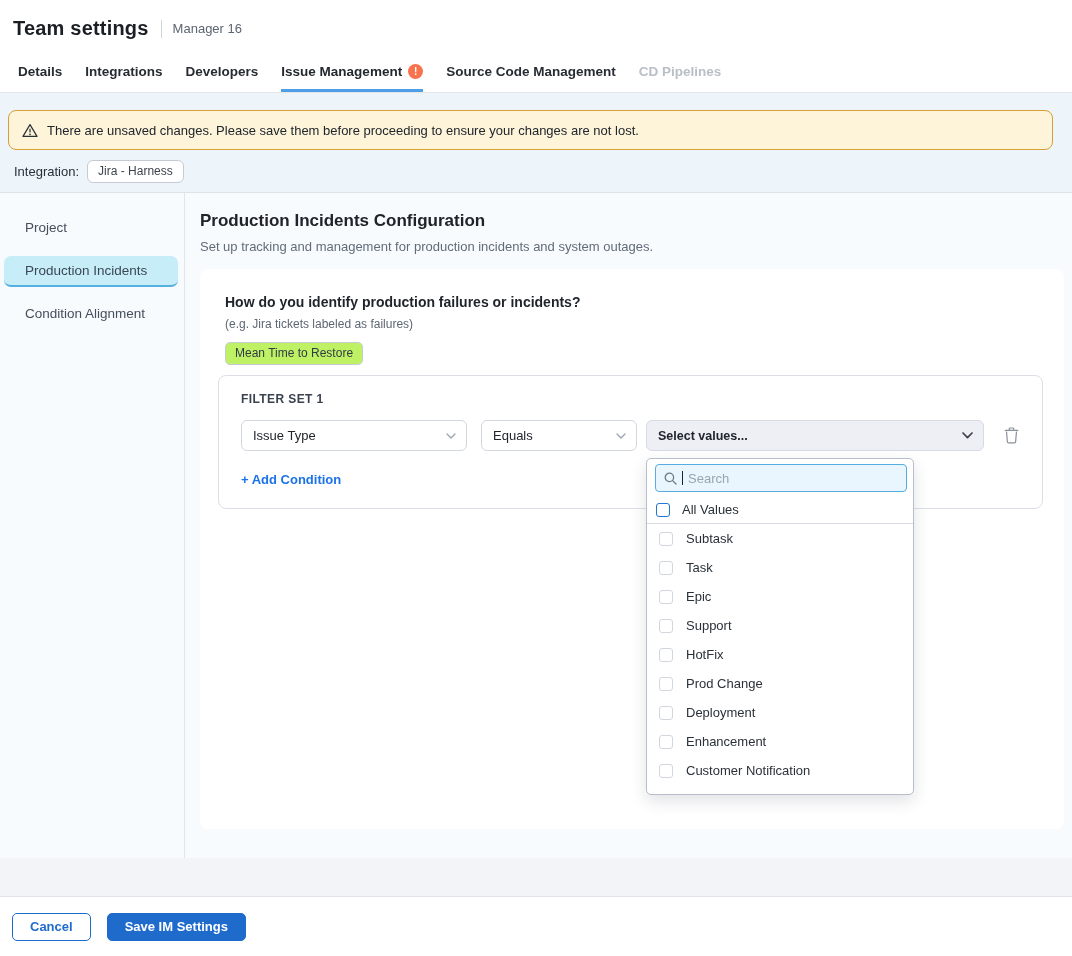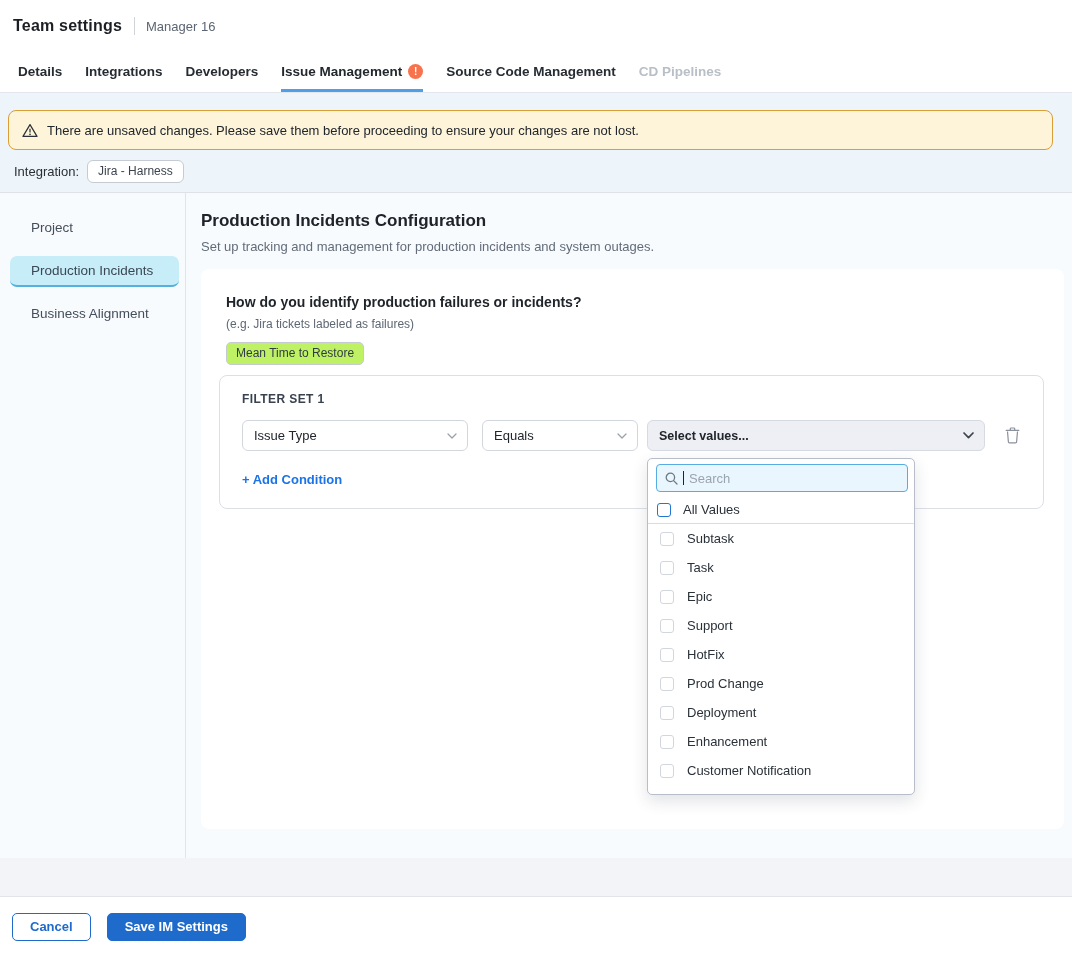--- a/index.html
+++ b/index.html
@@ -8,42 +8,42 @@
     font-family: "Liberation Sans", sans-serif;
     background: #ffffff;
     color: #21262c;
     overflow: hidden;
   }
   .page { width:1072px; height:956px; display:flex; flex-direction:column; background:#fff; }
 
   
   .header { height:55px; padding:17px 0 0 13px; background:#fff; }
   .header-row { display:flex; align-items:center; }
-  .page-title { font-size:16px; font-weight:bold; color:#1b1f24; letter-spacing:.2px; }
+  .page-title { font-size:20px; font-weight:bold; color:#1b1f24; letter-spacing:.2px; }
   .title-sep { width:1px; height:18px; background:#cfd4da; margin:0 11px 0 12px; }
   .title-sub { font-size:13px; color:#5c6572; }
 
   
   .tabbar { height:38px; display:flex; align-items:stretch; gap:23px; padding:0 0 0 18px; border-bottom:1px solid #e3e6ea; background:#fff; }
   .tab { display:flex; align-items:center; gap:6px; font-size:13.5px; font-weight:600; color:#272c33; cursor:pointer; padding-bottom:2px; border-bottom:3px solid transparent; }
   .tab.active { color:#23282e; border-bottom-color:#4f9fe8; }
   .tab.disabled { color:#b9bfc7; }
   .badge { width:15px; height:15px; border-radius:50%; background:#f8734d; color:#fff; font-size:10px; font-weight:bold; display:inline-flex; align-items:center; justify-content:center; }
 
   
   .notice-section { height:100px; background:#edf4fa; border-bottom:1px solid #dfe3e8; padding:17px 19px 0 8px; }
   .warning-banner { height:40px; background:#fdf4da; border:1px solid #d99e35; border-radius:8px; display:flex; align-items:center; gap:9px; padding:0 13px; }
   .warning-banner .txt { font-size:13px; color:#21262c; }
   .integration-row { display:flex; align-items:center; margin:10px 0 0 6px; }
   .integration-label { font-size:13px; color:#2a2f36; }
   .integration-chip { margin-left:8px; padding:3px 10px 4px; border:1px solid #c6cbd3; border-radius:6px; background:#fff; font-size:12px; color:#3c434d; }
 
   
   .content { flex:0 0 665px; display:flex; background:#f8fbfe; }
-  .sidebar { width:185px; border-right:1px solid #e1e5ea; padding-top:12px;margin-left:6px; }
+  .sidebar { width:185px; border-right:1px solid #e1e5ea; padding-top:12px; }
   .side-item { margin:8px 6px 8px 4px; padding:7px 8px 7px 21px; font-size:13.5px; color:#454e5b; border-bottom:2px solid transparent; cursor:pointer; }
   .side-item.active { background:#c7edf9; border-radius:7px; border-bottom:2px solid #55b0df; color:#3a4754; margin-top:12px; margin-bottom:12px; }
 
   .main { flex:1; padding:18px 8px 0 15px; }
   .main-title { font-size:17px; font-weight:bold; color:#20242a; }
   .main-sub { font-size:13px; color:#626c79; margin-top:8px; }
 
   .card { margin-top:15px; background:#fff; border-radius:8px; height:560px; padding:25px 20px 0 18px; position:relative; }
   .question { font-size:14px; font-weight:bold; color:#1f242a; margin-left:7px; }
   .hint { font-size:12px; color:#5d6773; margin:7px 0 0 7px; }
@@ -140,21 +140,21 @@
 
   <div class="content">
     <div class="sidebar">
       <div class="side-item">
         <span>Project</span>
       </div>
       <div class="side-item active">
         <span>Production Incidents</span>
       </div>
       <div class="side-item">
-        <span>Business Alignment</span>
+        <span>Condition Alignment</span>
       </div>
     </div>
 
     <div class="main">
       <div class="main-title">Production Incidents Configuration</div>
       <div class="main-sub">Set up tracking and management for production incidents and system outages.</div>
 
       <div class="card">
         <div class="question">How do you identify production failures or incidents?</div>
         <div class="hint">(e.g. Jira tickets labeled as failures)</div>

